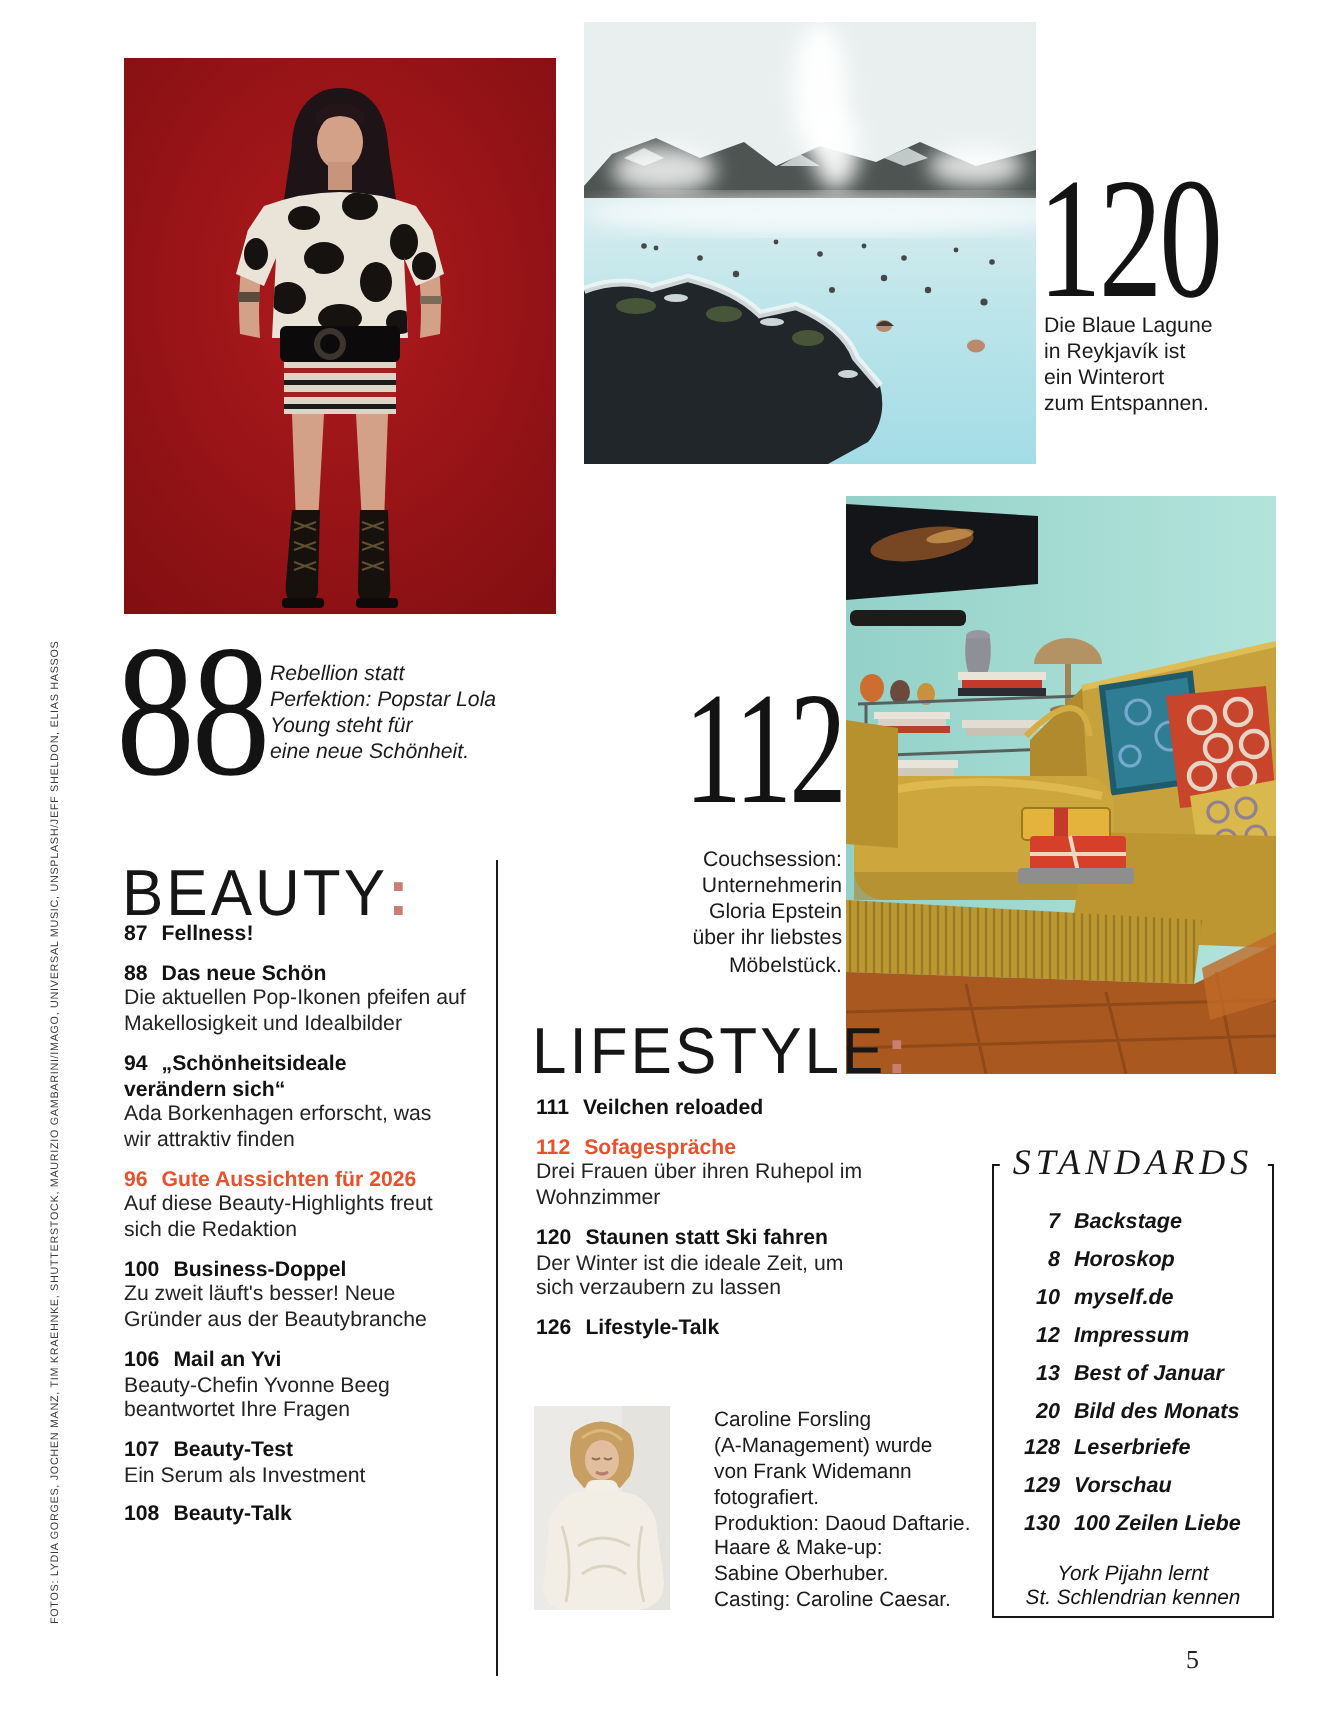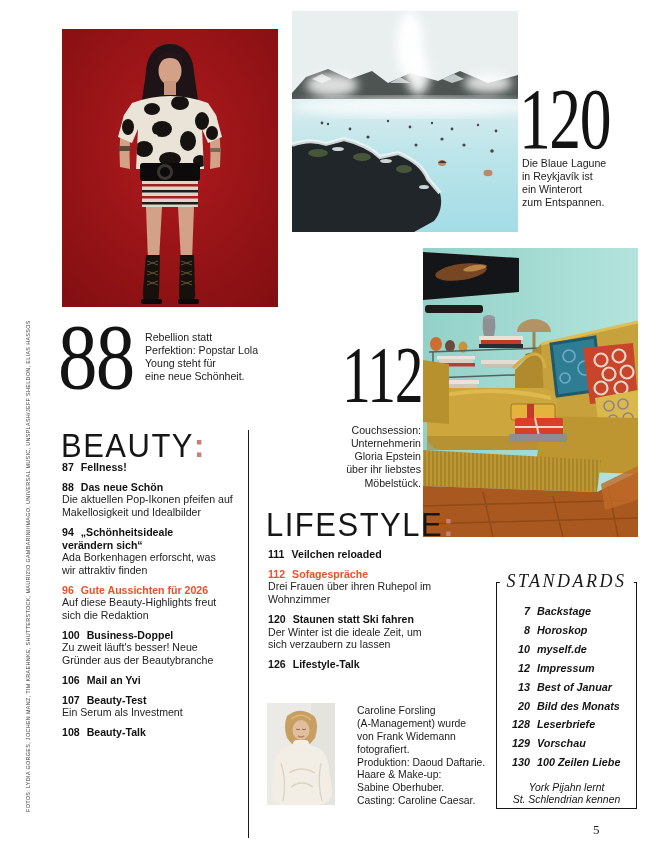--- a/index.html
+++ b/index.html
@@ -15,21 +15,21 @@
   
   .feature-num{
     font-family:"Liberation Serif",serif;font-weight:400;color:#131313;
     line-height:.78;letter-spacing:-2px;
   }
   .num-88{left:58px;top:320px;font-size:94px;transform:scaleX(.84);transform-origin:left top;}
   .num-120{left:519px;top:86px;font-size:86px;transform:scaleX(.74);transform-origin:left top;}
   .num-112{right:244px;top:344px;font-size:80px;transform:scaleX(.72);transform-origin:right top;}
   
   .caption{font-size:10.6px;line-height:1.24;white-space:pre-line;color:#1b1b1b;}
-  .cap-88{left:145px;top:331px;width:130px;}
+  .cap-88{left:135px;top:331px;width:130px;font-style:italic;}
   .cap-120{left:522px;top:157px;width:120px;}
   .cap-112{left:295px;top:424px;width:126px;text-align:right;}
   .cap-photographer{left:357px;top:705px;width:140px;font-size:10.4px;}
   
   .sec-heading{
     font-size:31px;font-weight:400;letter-spacing:1.5px;color:#161616;
     transform:scaleY(1.05);transform-origin:left top;white-space:nowrap;
   }
   .sec-heading .colon{color:var(--heading-colon,#c97e74);font-weight:700;}
   .h-beauty{left:61px;top:428px;}
@@ -369,20 +369,22 @@
       <div class="toc-desc">Auf diese Beauty-Highlights freut
 sich die Redaktion</div>
     </div>
     <div class="toc-item">
       <div class="toc-head"><span class="toc-num">100</span><span>Business-Doppel</span></div>
       <div class="toc-desc">Zu zweit läuft's besser! Neue
 Gründer aus der Beautybranche</div>
     </div>
     <div class="toc-item">
       <div class="toc-head"><span class="toc-num">106</span><span>Mail an Yvi</span></div>
+      <div class="toc-desc">Beauty-Chefin Yvonne Beeg
+beantwortet Ihre Fragen</div>
     </div>
     <div class="toc-item">
       <div class="toc-head"><span class="toc-num">107</span><span>Beauty-Test</span></div>
       <div class="toc-desc">Ein Serum als Investment</div>
     </div>
     <div class="toc-item">
       <div class="toc-head"><span class="toc-num">108</span><span>Beauty-Talk</span></div>
     </div>
   </div>
 

